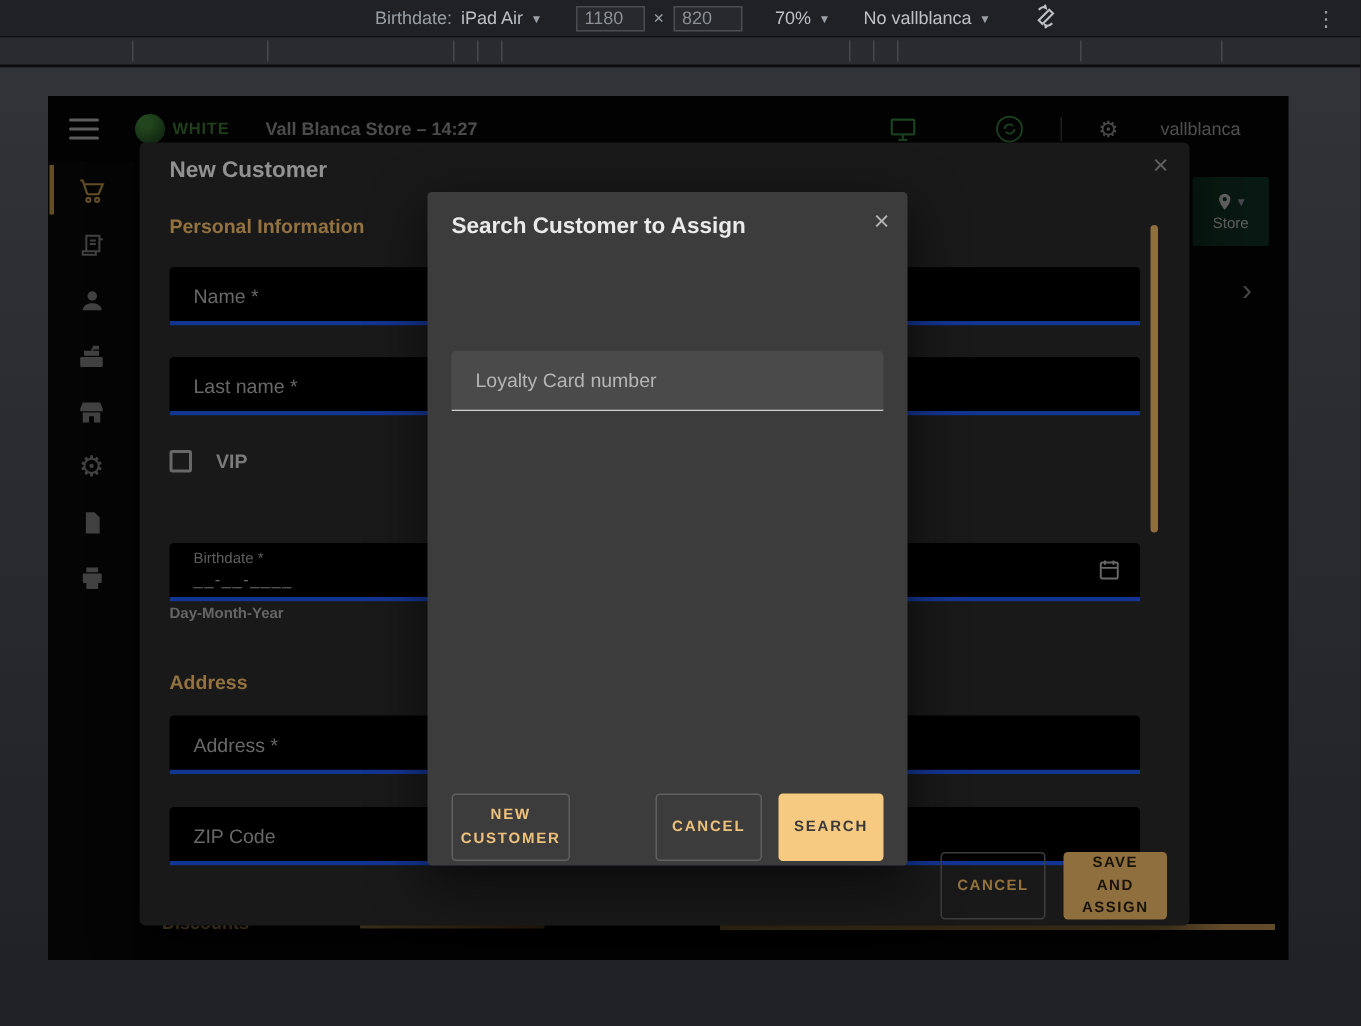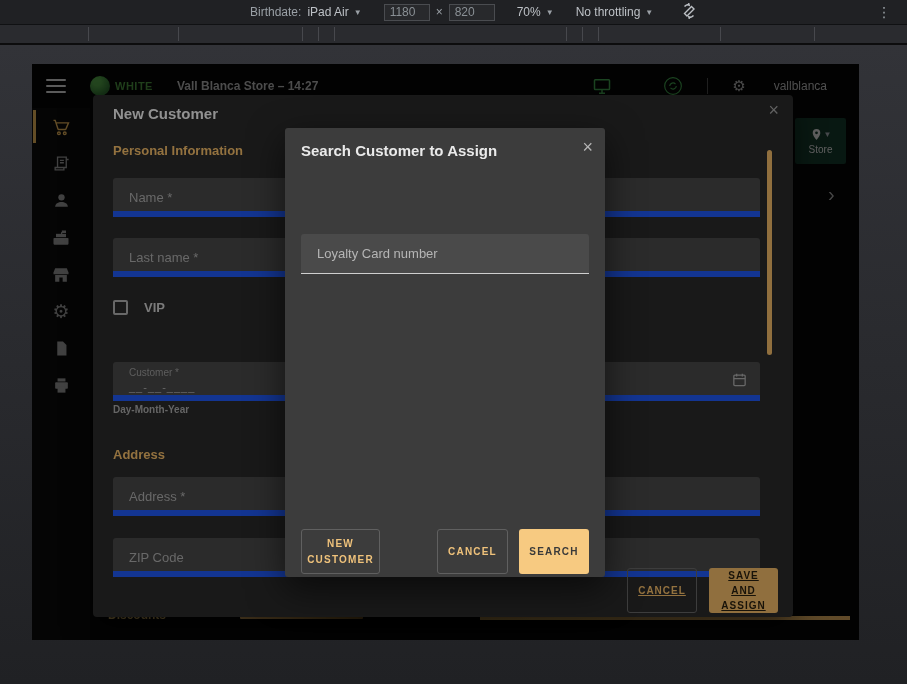--- a/index.html
+++ b/index.html
@@ -84,41 +84,41 @@
 
   
   .dialog { position:absolute; left:61px; top:31px; width:700px; height:522px; z-index:30;
     background:#252525; border-radius:4px; box-shadow:0 10px 30px rgba(0,0,0,0.55); }
   .dlg-title { position:absolute; left:20px; top:10px; font-size:15px; font-weight:bold;
     color:#d6d6d6; }
   .dlg-close { position:absolute; right:14px; top:6px; background:none; border:none;
     color:#8f8f8f; font-size:18px; cursor:pointer; line-height:1; }
   .section-h { position:absolute; left:20px; font-size:13px; font-weight:bold; color:#d9a85e; }
   .sec-personal { top:48px; } .sec-address { top:352px; }
-  .field { position:absolute; left:20px; width:647px; height:39px; background:#404040;
-    border-bottom:6px solid #1d4ed8; border-radius:3px 3px 0 0; cursor:text; }
+  .field { position:absolute; left:20px; width:647px; height:39px; background:#000000;
+    border-bottom:3px solid #1d4ed8; border-radius:3px 3px 0 0; cursor:text; }
   .field .flabel { position:absolute; left:16px; top:12px; font-size:13px; color:#9a9a9a; }
   .f-name { top:83px; } .f-last { top:143px; } .f-birth { top:267px; }
   .f-address { top:382px; } .f-zip { top:443px; }
   .f-birth .small-lbl { position:absolute; left:16px; top:5px; font-size:10px; color:#8a8a8a; }
   .f-birth .mask { position:absolute; left:16px; top:19px; font-size:11px; color:#9a9a9a;
     letter-spacing:1px; }
   .f-birth .cal { position:absolute; right:12px; top:9px; color:#9a9a9a; background:none;
     border:none; cursor:pointer; }
   .helper { position:absolute; left:20px; top:309px; font-size:10px; font-weight:bold;
     color:#969696; }
   .vip-row { position:absolute; left:20px; top:205px; display:flex; align-items:center;
     gap:16px; cursor:pointer; }
   .checkbox { width:15px; height:15px; border:2px solid #9a9a9a; border-radius:2px;
     background:transparent; }
   .vip-lbl { font-size:13px; font-weight:bold; color:#b5b5b5; }
   .dlg-scrollbar { position:absolute; left:674px; top:55px; width:5px; height:205px;
     background:#d4a45c; border-radius:3px; cursor:grab; }
   .dlg-btn { position:absolute; top:473px; height:45px; border-radius:3px; cursor:pointer;
-    font-family:inherit; font-size:10px; font-weight:bold; letter-spacing:1px;text-decoration:underline; }
+    font-family:inherit; font-size:10px; font-weight:bold; letter-spacing:1px; }
   .dlg-cancel { left:534px; width:70px; background:transparent; border:1px solid #5a5a5a;
     color:#d9a85e; }
   .dlg-save { left:616px; width:69px; background:#d4a45c; border:none; color:#241c0e;
     line-height:1.5; padding:0 6px; }
 
   
   .modal { position:absolute; left:253px; top:64px; width:320px; height:449px; z-index:50;
     background:#3c3c3c; border-radius:3px; box-shadow:0 12px 36px rgba(0,0,0,0.6); }
   .mdl-title { position:absolute; left:16px; top:14px; font-size:15px; font-weight:bold;
     color:#eaeaea; }
@@ -149,21 +149,21 @@
       <span class="caret">▼</span>
     </button>
     <input class="dt-input" style="margin-left: 22px;" value="1180">
     <span class="dt-x">×</span>
     <input class="dt-input" value="820" style="">
     <button class="dt-btn dt-zoom">
       <span>70%</span>
       <span class="caret">▼</span>
     </button>
     <button class="dt-btn dt-throttle">
-      <span>No throttling</span>
+      <span>No vallblanca</span>
       <span class="caret">▼</span>
     </button>
     <button class="dt-rotate">
       <svg width="16" height="16" viewBox="0 0 16 16" fill="none" stroke="currentColor" stroke-width="1.4">
         <path d="M3.5 10.5 L10.5 3.5 L13 6 L6 13 Z"></path>
         <path d="M12.5 12.5 a6 6 0 0 1 -4 2"></path>
           <path d="M3.5 3.5 a6 6 0 0 1 4 -2"></path>
         <path d="M8.2 15.3 l0.8 -1 -1.2 -0.6z" fill="currentColor"></path>
           <path d="M7.8 0.7 l-0.8 1 1.2 0.6z" fill="currentColor"></path>
       </svg>
@@ -305,21 +305,21 @@
         <div class="field f-last">
           <span class="flabel">Last name *</span>
         </div>
 
         <div class="vip-row">
           <span class="checkbox"></span>
           <span class="vip-lbl">VIP</span>
         </div>
 
         <div class="field f-birth">
-          <span class="small-lbl">Customer *</span>
+          <span class="small-lbl">Birthdate *</span>
           <span class="mask">__-__-____</span>
           <button class="cal">
             <svg width="17" height="18" viewBox="0 0 24 24" fill="none" stroke="currentColor" stroke-width="1.8">
               <rect x="4" y="5" width="16" height="15" rx="1.5"></rect>
                 <path d="M4 10h16M8 3v4M16 3v4"></path>
             </svg>
           </button>
         </div>
         <span class="helper">Day-Month-Year</span>
 

